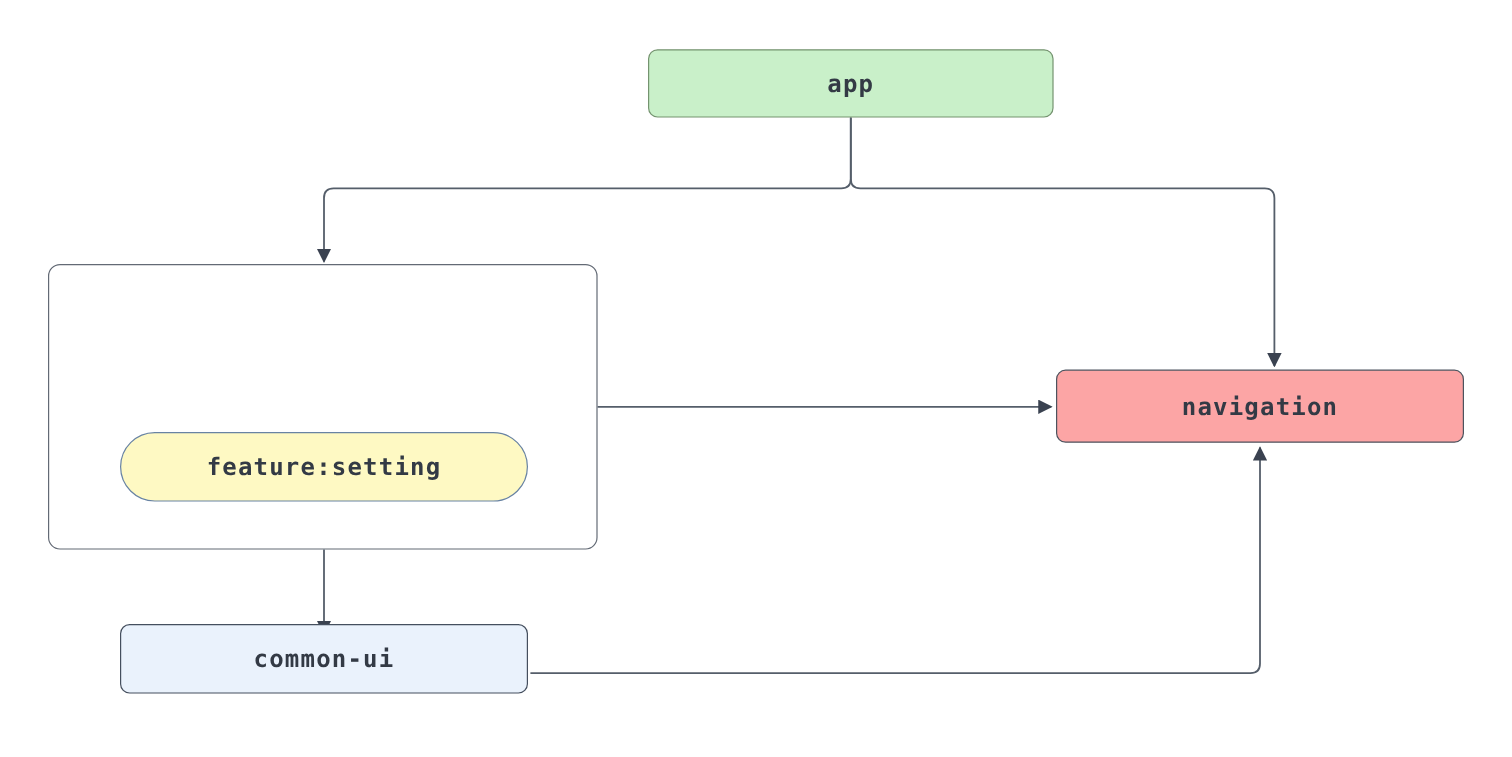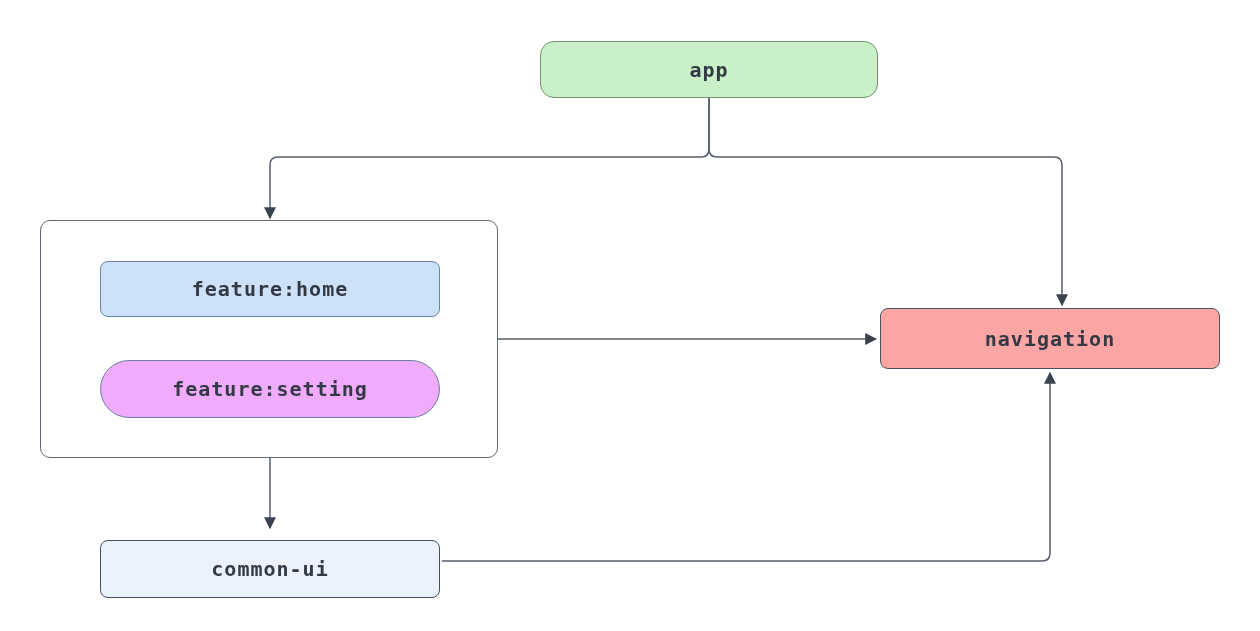--- a/index.html
+++ b/index.html
@@ -36,26 +36,26 @@
     box-sizing: border-box;
   }
   .group-box {
     position: absolute;
     border: 1px solid #666;
     border-radius: 10px;
     background: #ffffff;
     z-index: 0;
     box-sizing: border-box;
   }
-  #node-app            { left: 540px; top: 41px;  width: 338px; height: 57px; border-radius: 14px; }
+  #node-app            { left: 540px; top: 41px;  width: 338px; height: 57px; }
   #features-group      { left: 40px;  top: 220px; width: 458px; height: 238px; }
   #node-feature-home   { left: 100px; top: 261px; width: 340px; height: 56px; }
   #node-feature-setting{ left: 100px; top: 360px; width: 340px; height: 58px; }
   #node-navigation     { left: 880px; top: 308px; width: 340px; height: 61px; }
-  #node-common-ui      { left: 100px; top: 540px; width: 340px; height: 58px; }
+  #node-common-ui      { left: 100px; top: 520px; width: 340px; height: 58px; }
   .edge {
     fill: none;
     stroke-width: 1.5px;
   }
 </style>
 </head>
 <body>
 
 <div id="canvas">
 
@@ -76,25 +76,22 @@
 
     <path class="edge" marker-end="url(#arrow)" d="M270 458 L270 528" style="stroke: rgb(85, 94, 106);"></path>
 
     <path class="edge" marker-end="url(#arrow)" d="M442 561 L1042 561 Q1050 561 1050 553 L1050 373" style="stroke: rgb(85, 94, 106);"></path>
   </svg>
 
   <div id="node-app" class="node" style="background-color: rgb(201, 240, 201); border-color: rgb(116, 147, 111); color: rgb(51, 58, 69);">
     <span>app</span>
   </div>
 
-  <div id="node-feature-home" class="node" style="background-color: rgb(205, 225, 249); border-color: rgb(104, 131, 163); color: rgb(51, 58, 69);">
-    <span>feature:home</span>
-  </div>
 
-  <div id="node-feature-setting" class="node" style="background-color: #f0abfc; border-color: rgb(104, 131, 163); color: rgb(51, 58, 69); border-radius: 29px;">
+  <div id="node-feature-setting" class="node" style="background-color: #fef9c3; border-color: rgb(104, 131, 163); color: rgb(51, 58, 69); border-radius: 29px;">
     <span>feature:setting</span>
   </div>
 
   <div id="node-navigation" class="node" style="background-color: #fca5a5; border-color: rgb(77, 83, 94); color: rgb(51, 58, 69);">
     <span>navigation</span>
   </div>
 
   <div id="node-common-ui" class="node" style="background-color: rgb(234, 242, 252); border-color: rgb(69, 79, 94); color: rgb(51, 58, 69);">
     <span>common-ui</span>
   </div>

